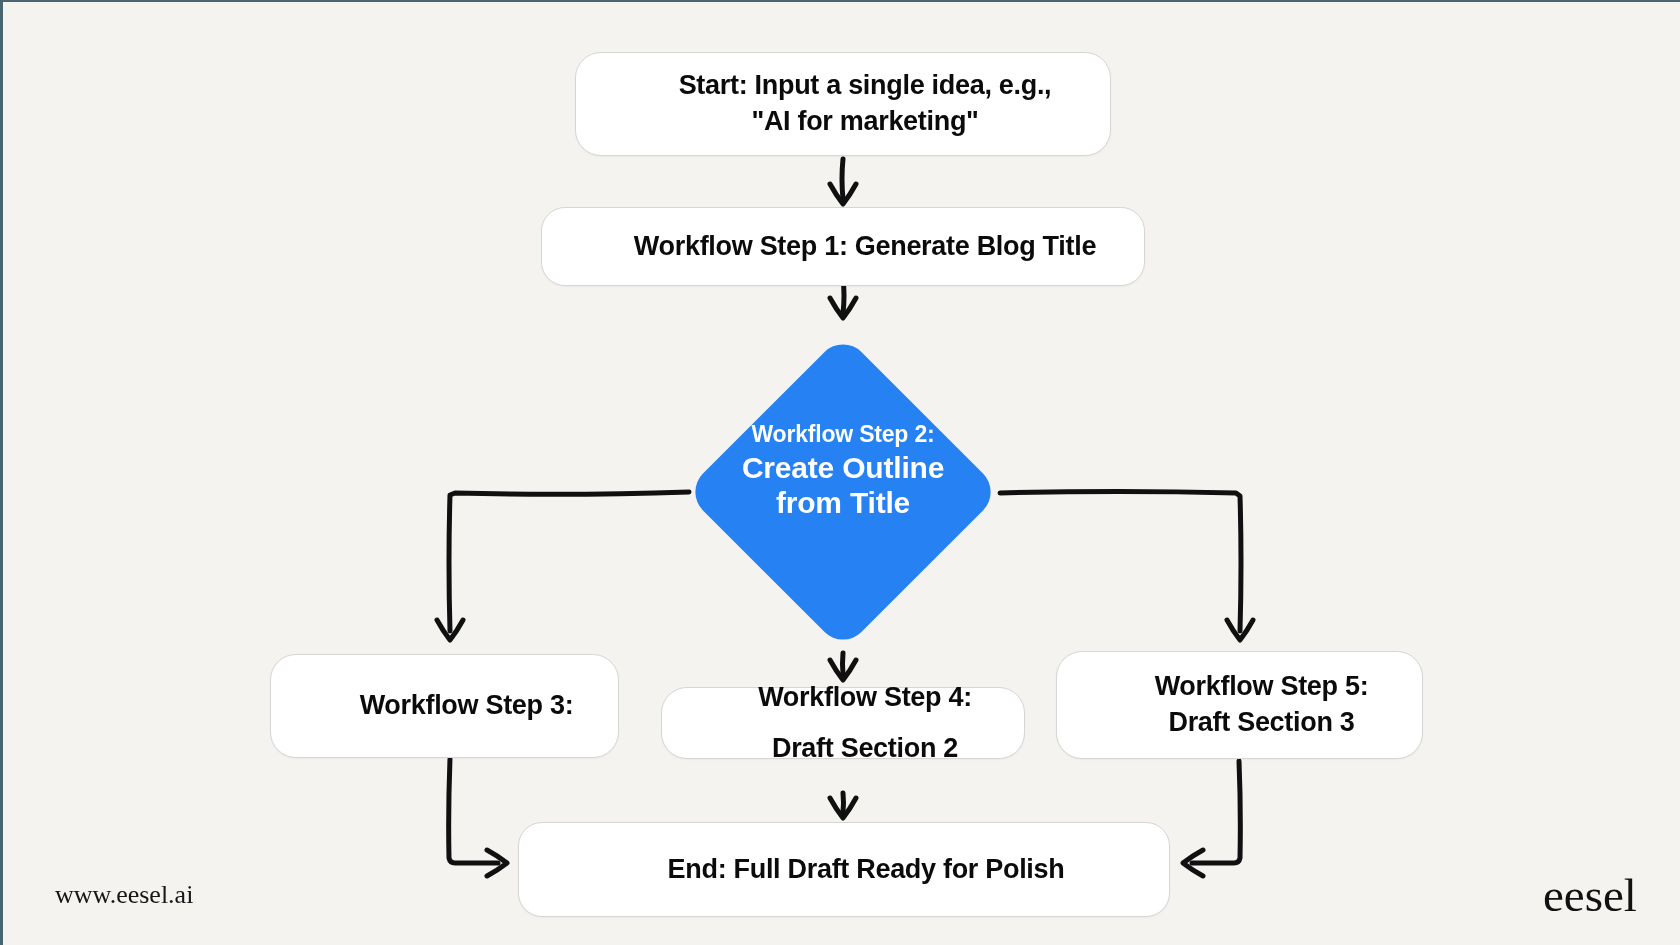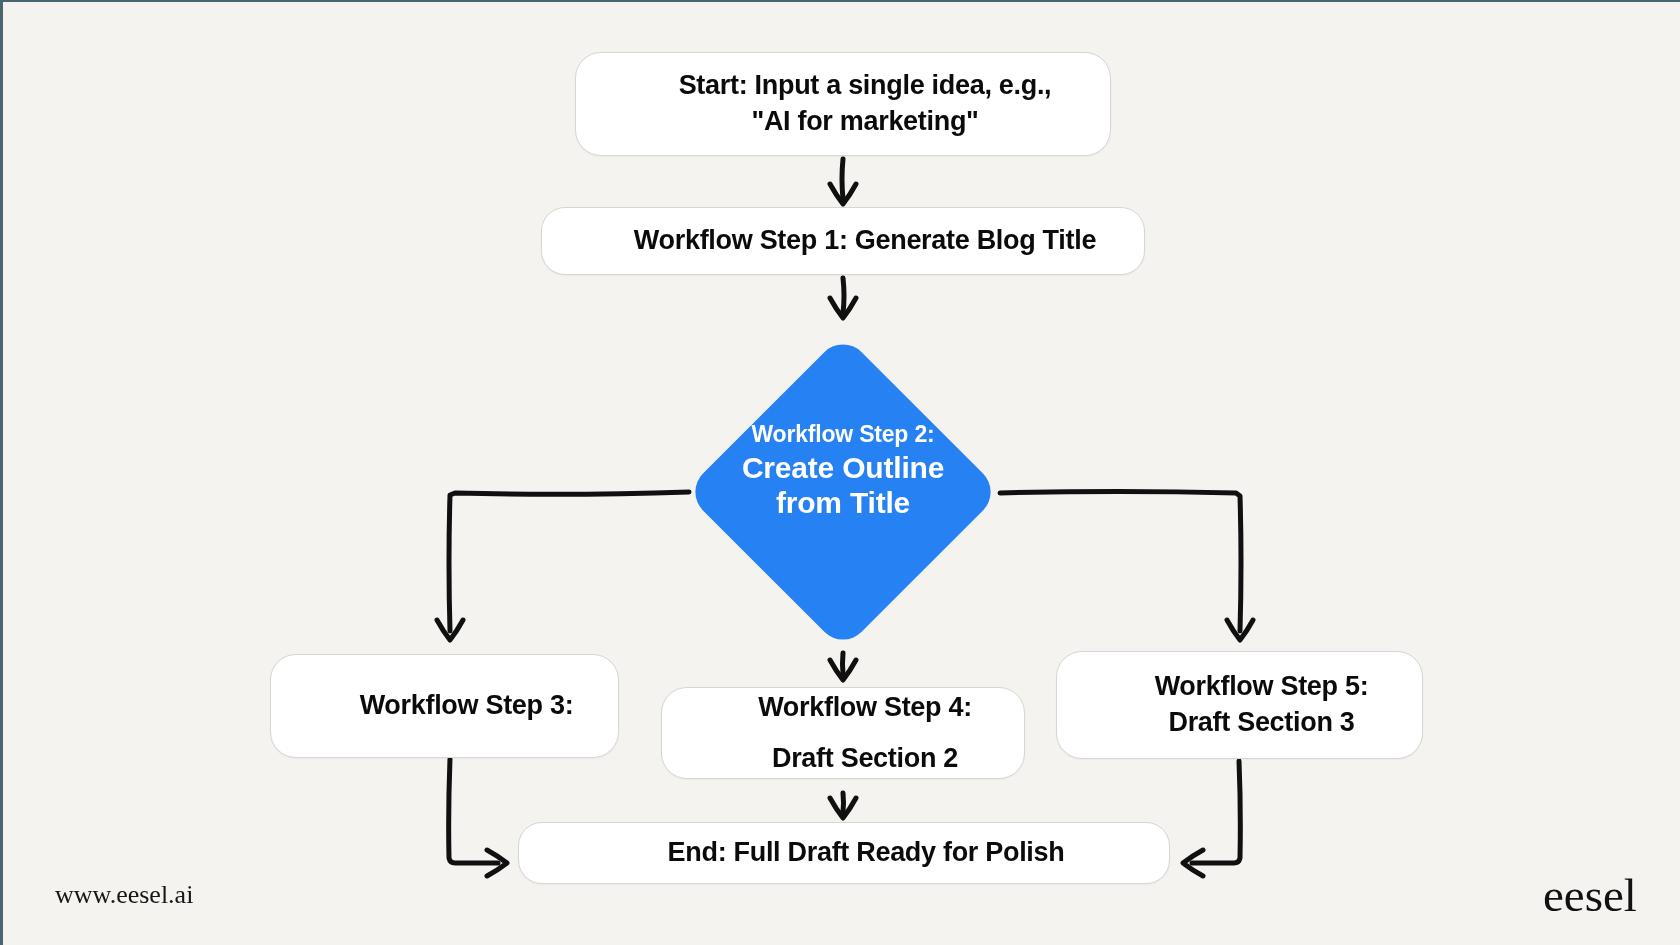--- a/index.html
+++ b/index.html
@@ -28,25 +28,25 @@
     background:var(--node-fill);
     border:1.5px solid var(--node-border);
     border-radius:26px;
     display:flex;flex-direction:column;align-items:center;justify-content:center;
     text-align:center;color:var(--text);
     font-weight:700;font-size:27px;line-height:1.32;letter-spacing:-0.3px;
     box-shadow:0 1px 2px rgba(0,0,0,0.04);
     padding-left:44px;
   }
   .node-start{left:572px;top:50px;width:536px;height:104px;}
-  .node-step1{left:538px;top:205px;width:604px;height:68px;border-radius:24px;}
+  .node-step1{left:538px;top:205px;width:604px;height:79px;border-radius:24px;}
   .node-step3{left:267px;top:652px;width:349px;height:104px;}
-  .node-step4{left:658px;top:685px;width:364px;height:92px;gap:15px;}
+  .node-step4{left:658px;top:685px;width:364px;height:72px;gap:15px;}
   .node-step5{left:1053px;top:649px;width:367px;height:108px;}
-  .node-end{left:515px;top:820px;width:652px;height:62px;border-radius:24px;}
+  .node-end{left:515px;top:820px;width:652px;height:95px;border-radius:24px;}
   .diamond-shape{
     position:absolute;z-index:2;
     left:728px;top:378px;width:224px;height:224px;
     background:var(--decision-fill);
     border-radius:26px;
     transform:rotate(45deg);
   }
   .diamond-text{
     position:absolute;z-index:3;
     left:690px;top:378px;width:300px;height:180px;

